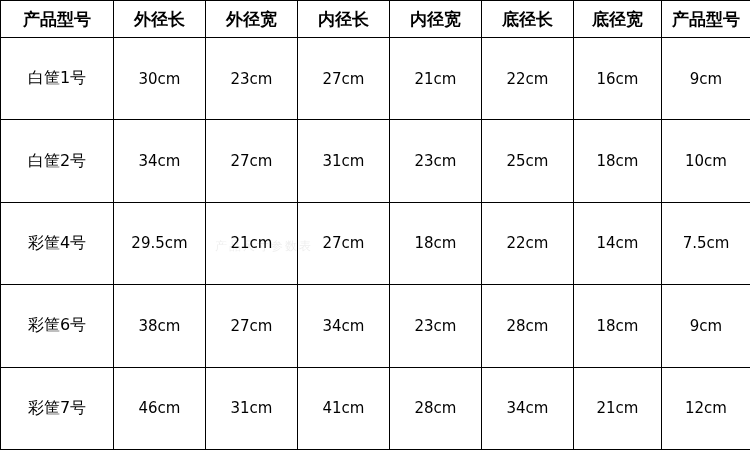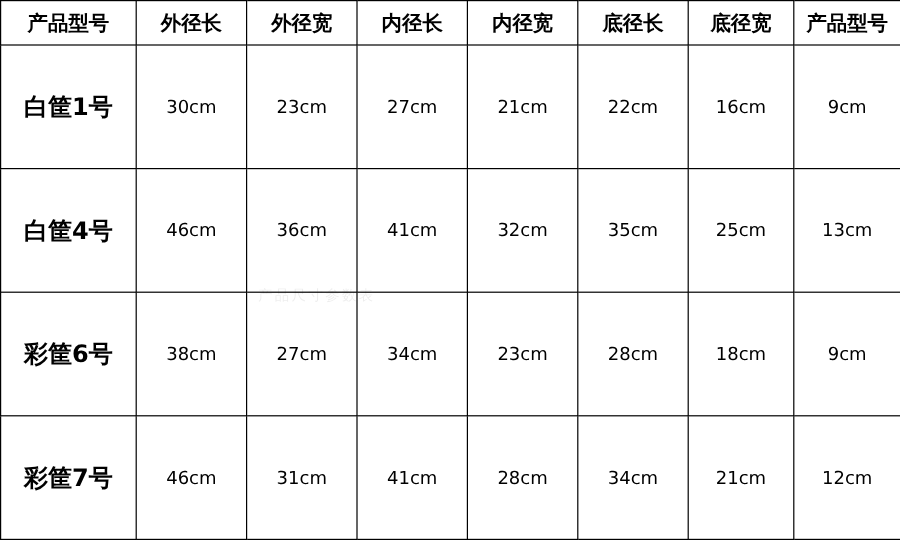--- a/index.html
+++ b/index.html
@@ -32,22 +32,22 @@
     font-size: 17px;
     font-weight: bold;
     height: 36px;
   }
   #spec-table tbody td {
     font-size: 15px;
     font-weight: normal;
     height: 34px;
   }
   #spec-table tbody td.rowname {
-    font-size: 20px;
-    font-weight: bold;
+    font-size: 16px;
+    font-weight: normal;
     text-align: center;
   }
   
   col.c0 { width: 113px; }
   col.c1 { width: 92px; }
   col.c2 { width: 92px; }
   col.c3 { width: 92px; }
   col.c4 { width: 92px; }
   col.c5 { width: 92px; }
   col.c6 { width: 88px; }
@@ -97,28 +97,38 @@
       <td class="rowname">白筐1号</td>
       <td>30cm</td>
       <td>23cm</td>
       <td>27cm</td>
       <td>21cm</td>
       <td>22cm</td>
       <td>16cm</td>
       <td>9cm</td>
     </tr>
     <tr>
-      <td class="rowname">白筐4号</td>
-      <td>46cm</td>
-      <td>36cm</td>
-      <td>41cm</td>
-      <td>32cm</td>
-      <td>35cm</td>
+      <td class="rowname">白筐2号</td>
+      <td>34cm</td>
+      <td>27cm</td>
+      <td>31cm</td>
+      <td>23cm</td>
       <td>25cm</td>
-      <td>13cm</td>
+      <td>18cm</td>
+      <td>10cm</td>
+    </tr>
+    <tr>
+      <td class="rowname">彩筐4号</td>
+      <td>29.5cm</td>
+      <td>21cm</td>
+      <td>27cm</td>
+      <td>18cm</td>
+      <td>22cm</td>
+      <td>14cm</td>
+      <td>7.5cm</td>
     </tr>
     <tr>
       <td class="rowname">彩筐6号</td>
       <td>38cm</td>
       <td>27cm</td>
       <td>34cm</td>
       <td>23cm</td>
       <td>28cm</td>
       <td>18cm</td>
       <td>9cm</td>

